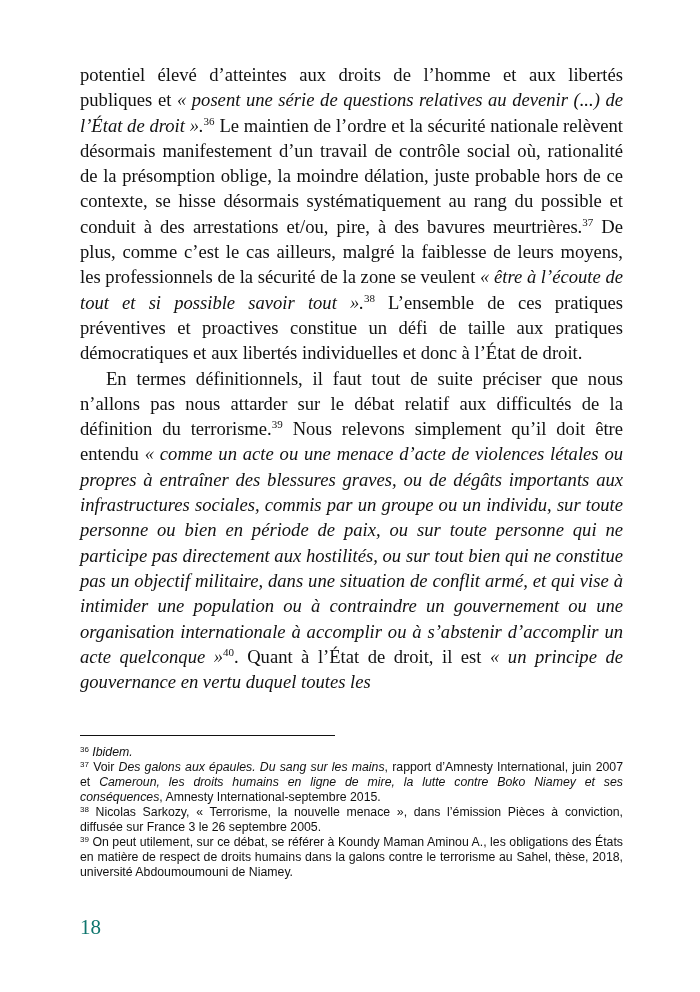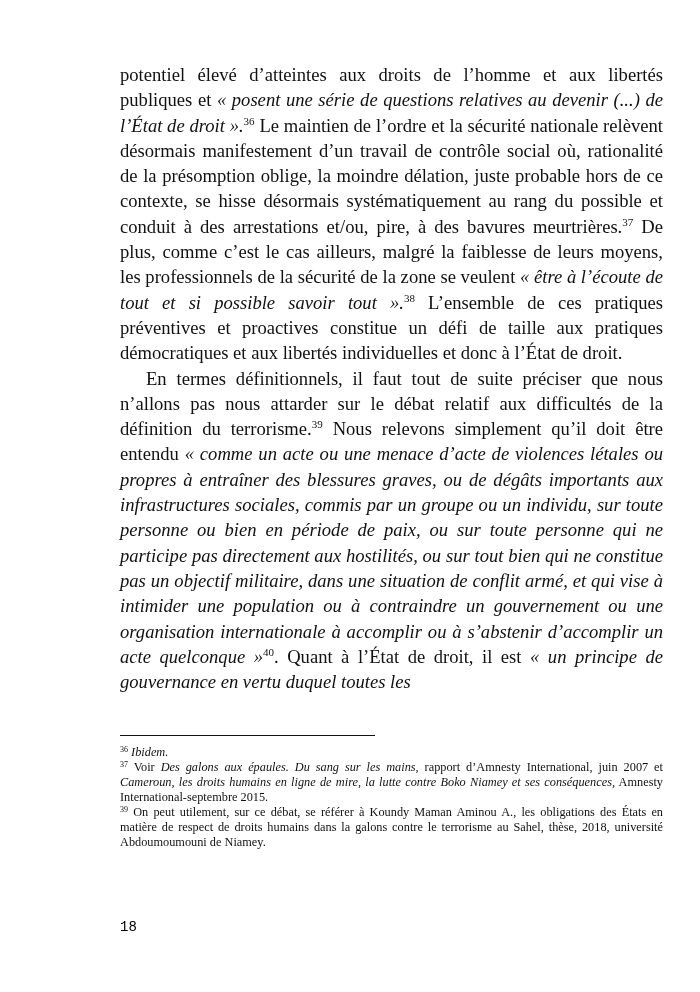--- a/index.html
+++ b/index.html
@@ -1,47 +1,48 @@
 <!DOCTYPE html>
 <html><head>
   <meta charset="utf-8">
   <style>
     html, body { margin: 0; padding: 0; background: #ffffff; }
     body { width: 700px; height: 992px; position: relative; overflow: hidden; color: #111; }
-    .page { position: absolute; left: 0; top: 0; width: 576px; height: 992px; background: #fff; margin-left: 40px; }
+    .page { position: absolute; left: 0; top: 0; width: 576px; height: 992px; background: #fff; }
     .body-text {
       position: absolute; left: 80px; top: 62px; width: 543px;
       font-family: "Liberation Serif", serif; font-size: 18.6px; line-height: 25.3px;
       text-align: justify; color: #111;
     }
     .body-text p { margin: 0; }
     .body-text p.indent { text-indent: 26px; }
     sup { font-size: 11px; line-height: 0; vertical-align: 7px; }
     i { font-style: italic; }
     .fn-sep { position: absolute; left: 80px; top: 735px; width: 255px; height: 0; border-top: 1.4px solid #111; }
     .footnotes {
       position: absolute; left: 80px; top: 745px; width: 543px;
-      font-family: Liberation Serif, serif; font-size: 12.3px; line-height: 15px;
+      font-family: Liberation Sans, sans-serif; font-size: 12.3px; line-height: 15px;
       text-align: justify; color: #111;
     }
     .footnotes .fn { margin: 0; }
     .footnotes sup { font-size: 8px; vertical-align: 4px; }
     .page-number {
       position: absolute; left: 80px; top: 916px;
-      font-family: Liberation Mono, monospace; font-size: 14px; line-height: 22px; color: #000000;
+      font-family: Liberation Serif, serif; font-size: 21px; line-height: 22px; color: #0f766e;
     }
   </style>
 </head>
 <body>
 
 <div class="page">
   <div class="body-text" id="body-text">
       <p class=""><span>potentiel élevé d’atteintes aux droits de l’homme et aux libertés publiques et </span><i>« posent une série de questions relatives au devenir (...) de l’État de droit ».</i><sup>36</sup><span> Le maintien de l’ordre et la sécurité nationale relèvent désormais manifestement d’un travail de contrôle social où, rationalité de la présomption oblige, la moindre délation, juste probable hors de ce contexte, se hisse désormais systématiquement au rang du possible et conduit à des arrestations et/ou, pire, à des bavures meurtrières.</span><sup>37</sup><span> De plus, comme c’est le cas ailleurs, malgré la faiblesse de leurs moyens, les professionnels de la sécurité de la zone se veulent </span><i>« être à l’écoute de tout et si possible savoir tout ».</i><sup>38</sup><span> L’ensemble de ces pratiques préventives et proactives constitue un défi de taille aux pratiques démocratiques et aux libertés individuelles et donc à l’État de droit.</span></p>
       <p class="indent"><span>En termes définitionnels, il faut tout de suite préciser que nous n’allons pas nous attarder sur le débat relatif aux difficultés de la définition du terrorisme.</span><sup>39</sup><span> Nous relevons simplement qu’il doit être entendu </span><i>« comme un acte ou une menace d’acte de violences létales ou propres à entraîner des blessures graves, ou de dégâts importants aux infrastructures sociales, commis par un groupe ou un individu, sur toute personne ou bien en période de paix, ou sur toute personne qui ne participe pas directement aux hostilités, ou sur tout bien qui ne constitue pas un objectif militaire, dans une situation de conflit armé, et qui vise à intimider une population ou à contraindre un gouvernement ou une organisation internationale à accomplir ou à s’abstenir d’accomplir un acte quelconque »</i><sup>40</sup><span>. Quant à l’État de droit, il est </span><i>« un principe de gouvernance en vertu duquel toutes les</i></p>
     </div>
   <div class="fn-sep"></div>
   <div class="footnotes" id="footnotes">
       <div class="fn"><sup>36</sup> <i>Ibidem.</i></div>
       <div class="fn"><sup>37</sup> <span>Voir </span><i>Des galons aux épaules. Du sang sur les mains</i><span>, rapport d’Amnesty International, juin 2007 et </span><i>Cameroun, les droits humains en ligne de mire, la lutte contre Boko Niamey et ses conséquences</i><span>, Amnesty International-septembre 2015.</span></div>
+      <div class="fn"><sup>38</sup> <span>Nicolas Sarkozy, « Terrorisme, la nouvelle menace », dans l’émission Pièces à conviction, diffusée sur France 3 le 26 septembre 2005.</span></div>
       <div class="fn"><sup>39</sup> <span>On peut utilement, sur ce débat, se référer à Koundy Maman Aminou A., les obligations des États en matière de respect de droits humains dans la galons contre le terrorisme au Sahel, thèse, 2018, université Abdoumoumouni de Niamey.</span></div>
     </div>
   <div class="page-number">18</div>
 </div>
 
 </body></html>

